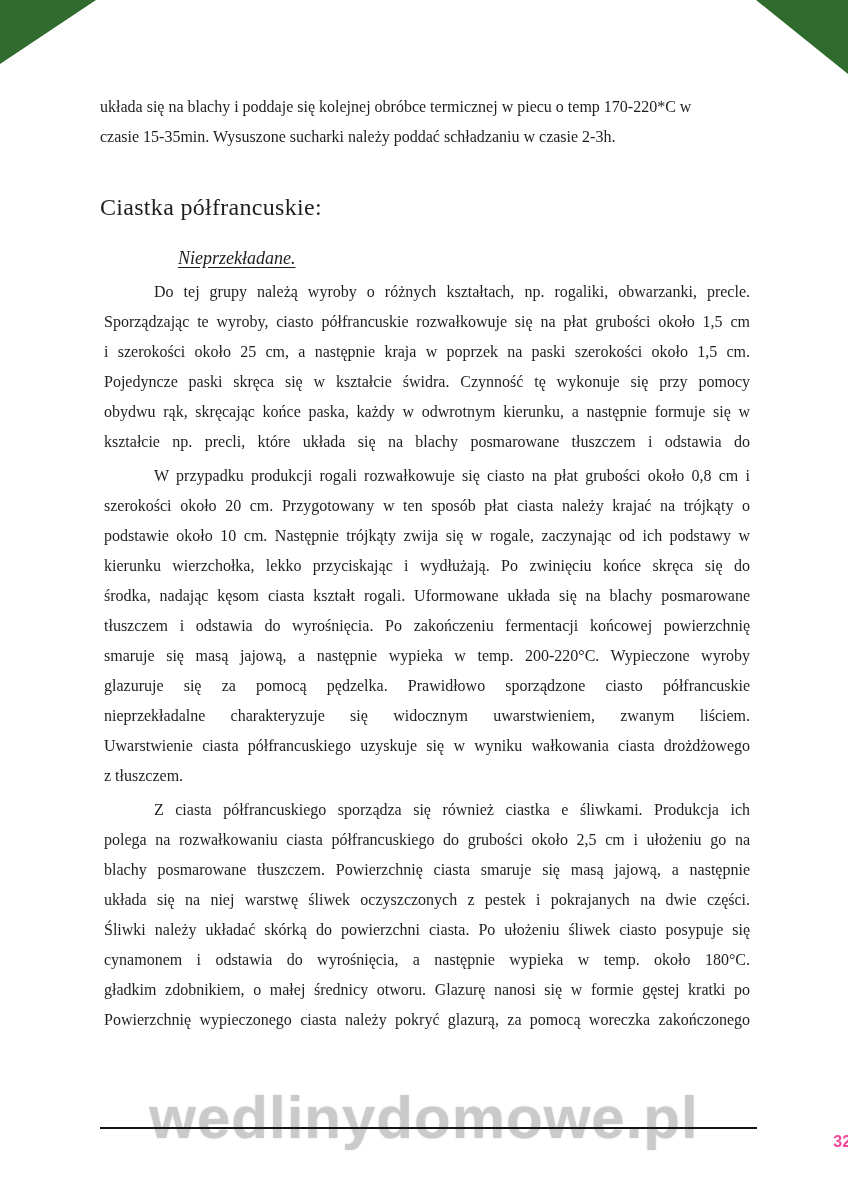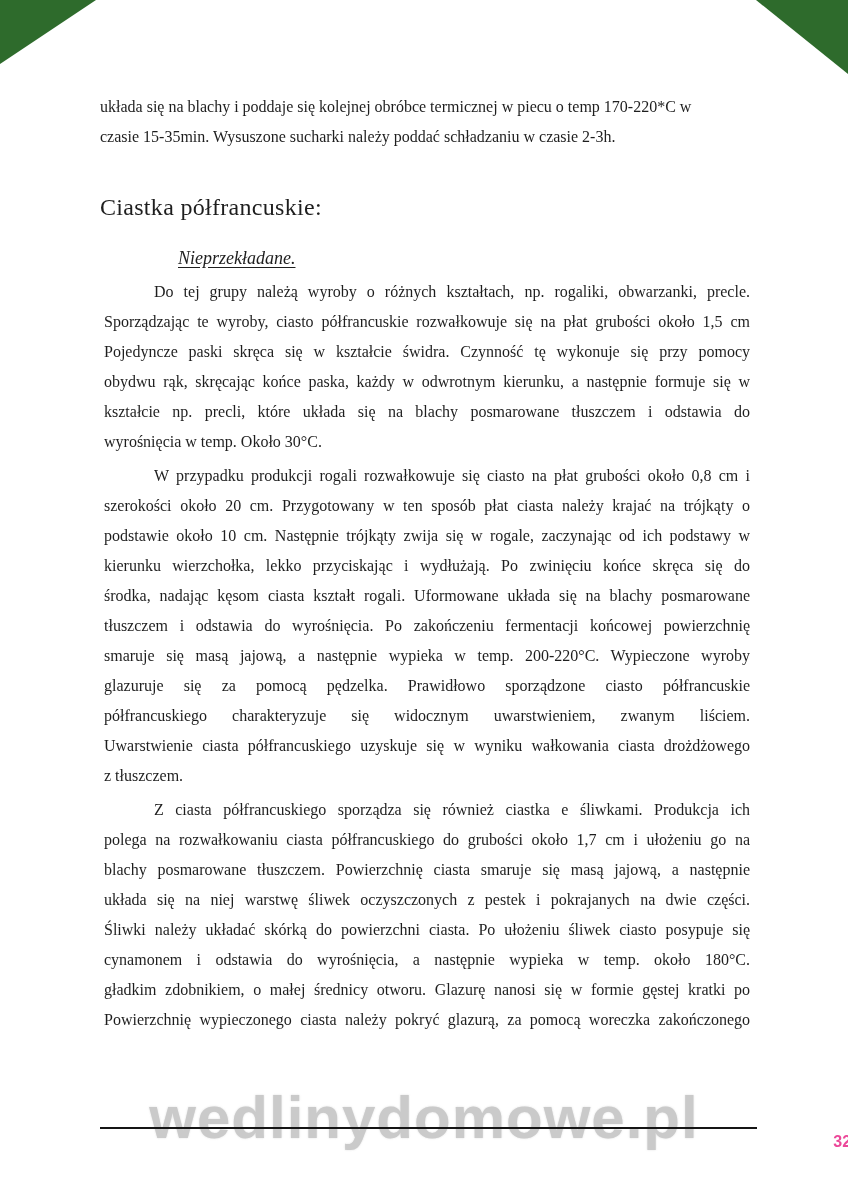--- a/index.html
+++ b/index.html
@@ -134,43 +134,43 @@
         <div class="text-line line-ragged">czasie 15-35min. Wysuszone sucharki należy poddać schładzaniu w czasie 2-3h.</div>
       </div>
 
     <div class="section-heading">Ciastka półfrancuskie:</div>
 
     <div class="sub-heading">Nieprzekładane.</div>
 
     <div class="para">
         <div class="text-line line-indent">Do tej grupy należą wyroby o różnych kształtach, np. rogaliki, obwarzanki, precle.</div>
         <div class="text-line">Sporządzając te wyroby, ciasto półfrancuskie rozwałkowuje się na płat grubości około 1,5 cm</div>
+        <div class="text-line">i szerokości około 25 cm, a następnie kraja w poprzek na paski szerokości około 1,5 cm.</div>
         <div class="text-line">Pojedyncze paski skręca się w kształcie świdra. Czynność tę wykonuje się przy pomocy</div>
         <div class="text-line">obydwu rąk, skręcając końce paska, każdy w odwrotnym kierunku, a następnie formuje się w</div>
         <div class="text-line">kształcie np. precli, które układa się na blachy posmarowane tłuszczem i odstawia do</div>
-        <div class="text-line line-ragged">wyrośnięcia w temp. Około 30°C.</div>
       </div>
 
     <div class="para">
         <div class="text-line line-indent">W przypadku produkcji rogali rozwałkowuje się ciasto na płat grubości około 0,8 cm i</div>
         <div class="text-line">szerokości około 20 cm. Przygotowany w ten sposób płat ciasta należy krajać na trójkąty o</div>
         <div class="text-line">podstawie około 10 cm. Następnie trójkąty zwija się w rogale, zaczynając od ich podstawy w</div>
         <div class="text-line">kierunku wierzchołka, lekko przyciskając i wydłużają. Po zwinięciu końce skręca się do</div>
         <div class="text-line">środka, nadając kęsom ciasta kształt rogali. Uformowane układa się na blachy posmarowane</div>
         <div class="text-line">tłuszczem i odstawia do wyrośnięcia. Po zakończeniu fermentacji końcowej powierzchnię</div>
         <div class="text-line">smaruje się masą jajową, a następnie wypieka w temp. 200-220°C. Wypieczone wyroby</div>
         <div class="text-line">glazuruje się za pomocą pędzelka. Prawidłowo sporządzone ciasto półfrancuskie</div>
-        <div class="text-line">półfrancuskiego charakteryzuje się widocznym uwarstwieniem, zwanym liściem.</div>
+        <div class="text-line">nieprzekładalne charakteryzuje się widocznym uwarstwieniem, zwanym liściem.</div>
         <div class="text-line">Uwarstwienie ciasta półfrancuskiego uzyskuje się w wyniku wałkowania ciasta drożdżowego</div>
         <div class="text-line line-ragged">z tłuszczem.</div>
       </div>
 
     <div class="para">
         <div class="text-line line-indent">Z ciasta półfrancuskiego sporządza się również ciastka e śliwkami. Produkcja ich</div>
-        <div class="text-line">polega na rozwałkowaniu ciasta półfrancuskiego do grubości około 1,7 cm i ułożeniu go na</div>
+        <div class="text-line">polega na rozwałkowaniu ciasta półfrancuskiego do grubości około 2,5 cm i ułożeniu go na</div>
         <div class="text-line">blachy posmarowane tłuszczem. Powierzchnię ciasta smaruje się masą jajową, a następnie</div>
         <div class="text-line">układa się na niej warstwę śliwek oczyszczonych z pestek i pokrajanych na dwie części.</div>
         <div class="text-line">Śliwki należy układać skórką do powierzchni ciasta. Po ułożeniu śliwek ciasto posypuje się</div>
         <div class="text-line">cynamonem i odstawia do wyrośnięcia, a następnie wypieka w temp. około 180°C.</div>
         <div class="text-line">gładkim zdobnikiem, o małej średnicy otworu. Glazurę nanosi się w formie gęstej kratki po</div>
         <div class="text-line">Powierzchnię wypieczonego ciasta należy pokryć glazurą, za pomocą woreczka zakończonego</div>
       </div>
 
   </div>
 

